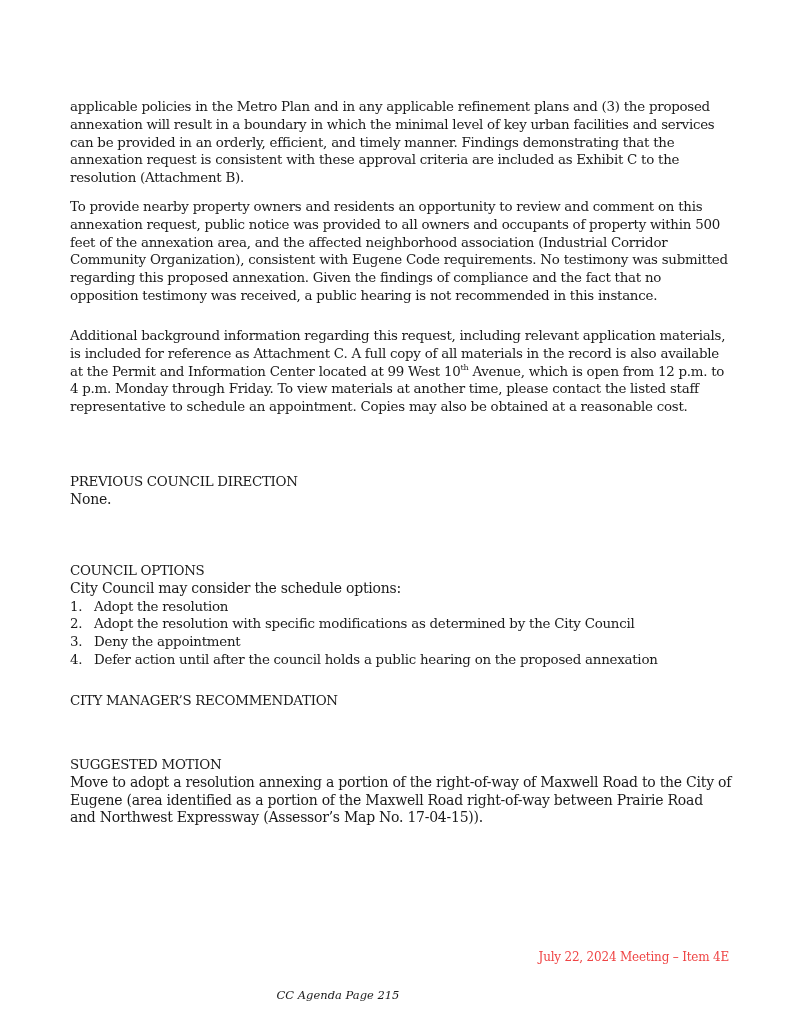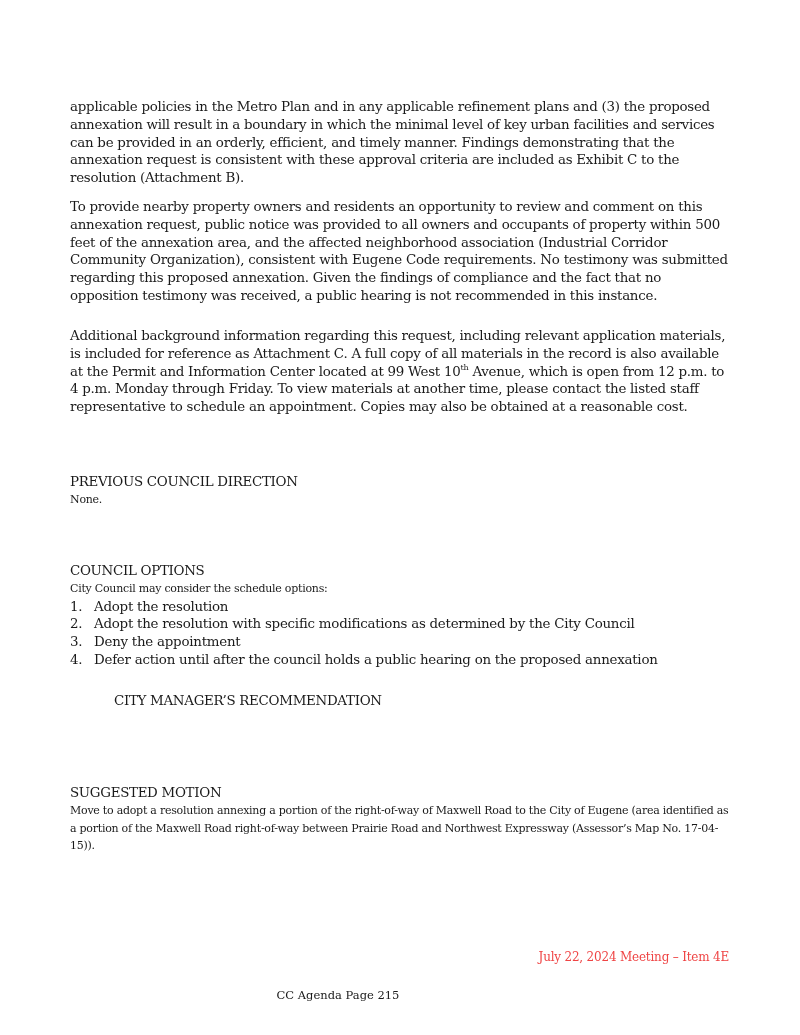--- a/index.html
+++ b/index.html
@@ -5,31 +5,31 @@
   html, body { margin: 0; padding: 0; background: #ffffff; }
   body { width: 800px; height: 1035px; position: relative; overflow: hidden;
     font-family: "DejaVu Serif", "Liberation Serif", serif; color: #1a1a1a; }
   .page { position: absolute; left: 70px; top: 0; width: 662px; }
   .para { font-size: 13.4px; line-height: 17.8px; margin: 0; letter-spacing: -0.25px; }
   .p1 { position: absolute; top: 98px; }
   .p2 { position: absolute; top: 198px; }
   .p3 { position: absolute; top: 327px; }
   .sec { position: absolute; }
   .sec h3 { font-size: 13.4px; line-height: 17.8px; margin: 0; font-weight: normal; letter-spacing: -0.3px; }
-  .sec p { font-size: 11px; line-height: 17.8px; margin: 0; letter-spacing: -0.25px; }
+  .sec p { font-size: 14px; line-height: 17.8px; margin: 0; letter-spacing: -0.25px; }
   .s1 { top: 473px; }
   .s2 { top: 546px; margin-top: 16px; }
-  .s3 { top: 692px; margin-left: 44px; }
-  .s4 { top: 784px; }
+  .s3 { top: 692px; }
+  .s4 { top: 756px; }
   ol { margin: 0; padding: 0; list-style: none; }
   ol li { font-size: 13.4px; line-height: 17.8px; letter-spacing: -0.25px; display: flex; }
   ol li .num { width: 24px; flex: none; }
   sup { font-size: 8px; line-height: 0; margin-top: 16px; }
   .footer-meeting { position: absolute; right: 71px; top: 950px; color: #ef4444; font-size: 12px; letter-spacing: -0.2px; }
-  .footer-page { position: absolute; left: 0; width: 676px; text-align: center; top: 988px; font-size: 11.5px; color: #1a1a1a; }
+  .footer-page { position: absolute; left: 0; width: 676px; text-align: center; top: 988px; font-size: 11.5px; color: #1a1a1a; font-style: italic; }
 </style>
 </head>
 <body>
 
 <div class="page">
   <p class="para p1">applicable policies in the Metro Plan and in any applicable refinement plans and (3) the proposed annexation will result in a boundary in which the minimal level of key urban facilities and services can be provided in an orderly, efficient, and timely manner. Findings demonstrating that the annexation request is consistent with these approval criteria are included as Exhibit C to the resolution (Attachment B).</p>
   <p class="para p2">To provide nearby property owners and residents an opportunity to review and comment on this annexation request, public notice was provided to all owners and occupants of property within 500 feet of the annexation area, and the affected neighborhood association (Industrial Corridor Community Organization), consistent with Eugene Code requirements. No testimony was submitted regarding this proposed annexation. Given the findings of compliance and the fact that no opposition testimony was received, a public hearing is not recommended in this instance.</p>
   <p class="para p3"><span>Additional background information regarding this request, including relevant application materials, is included for reference as Attachment C. A full copy of all materials in the record is also available at the Permit and Information Center located at 99 West 10</span><sup>th</sup><span> Avenue, which is open from 12 p.m. to 4 p.m. Monday through Friday. To view materials at another time, please contact the listed staff representative to schedule an appointment. Copies may also be obtained at a reasonable cost.</span></p>
 
   <div class="sec s1">

